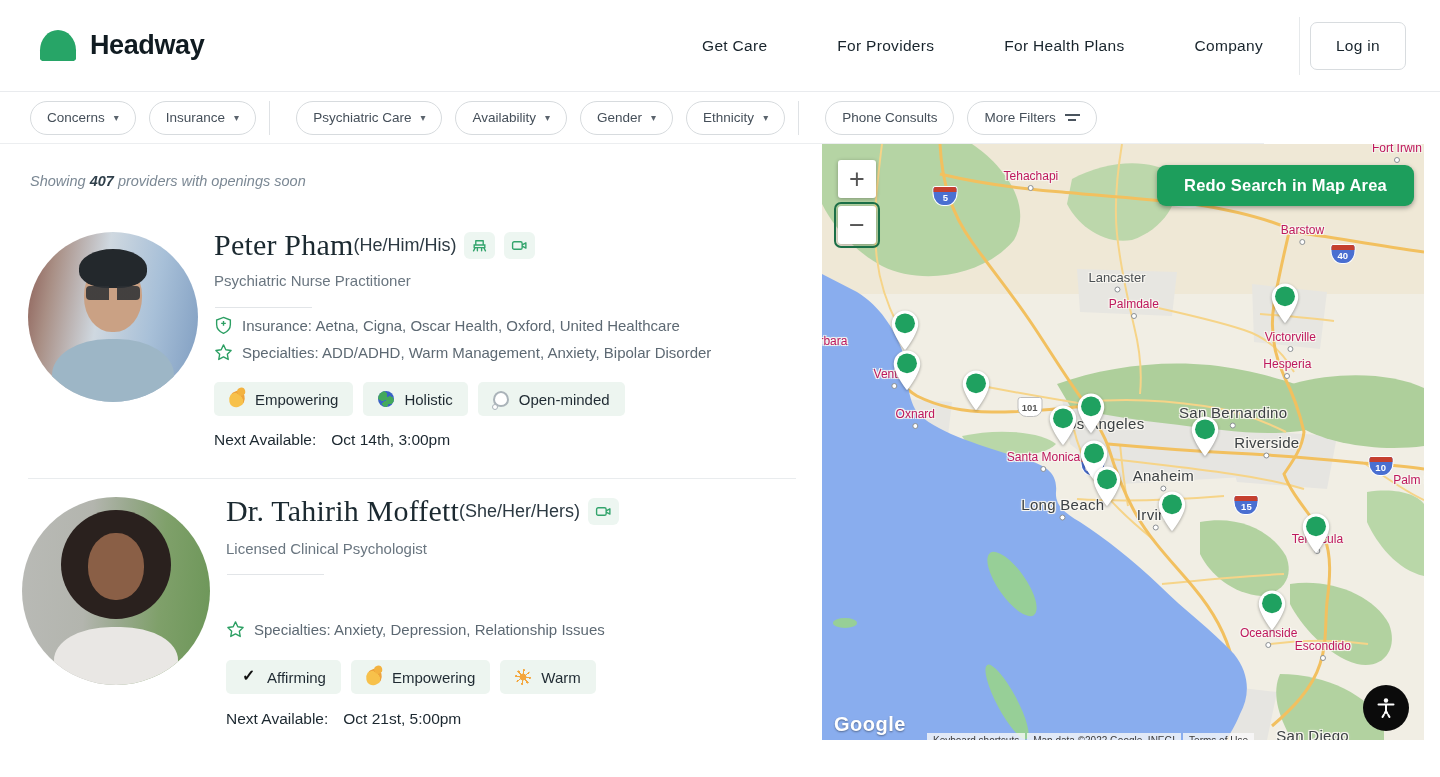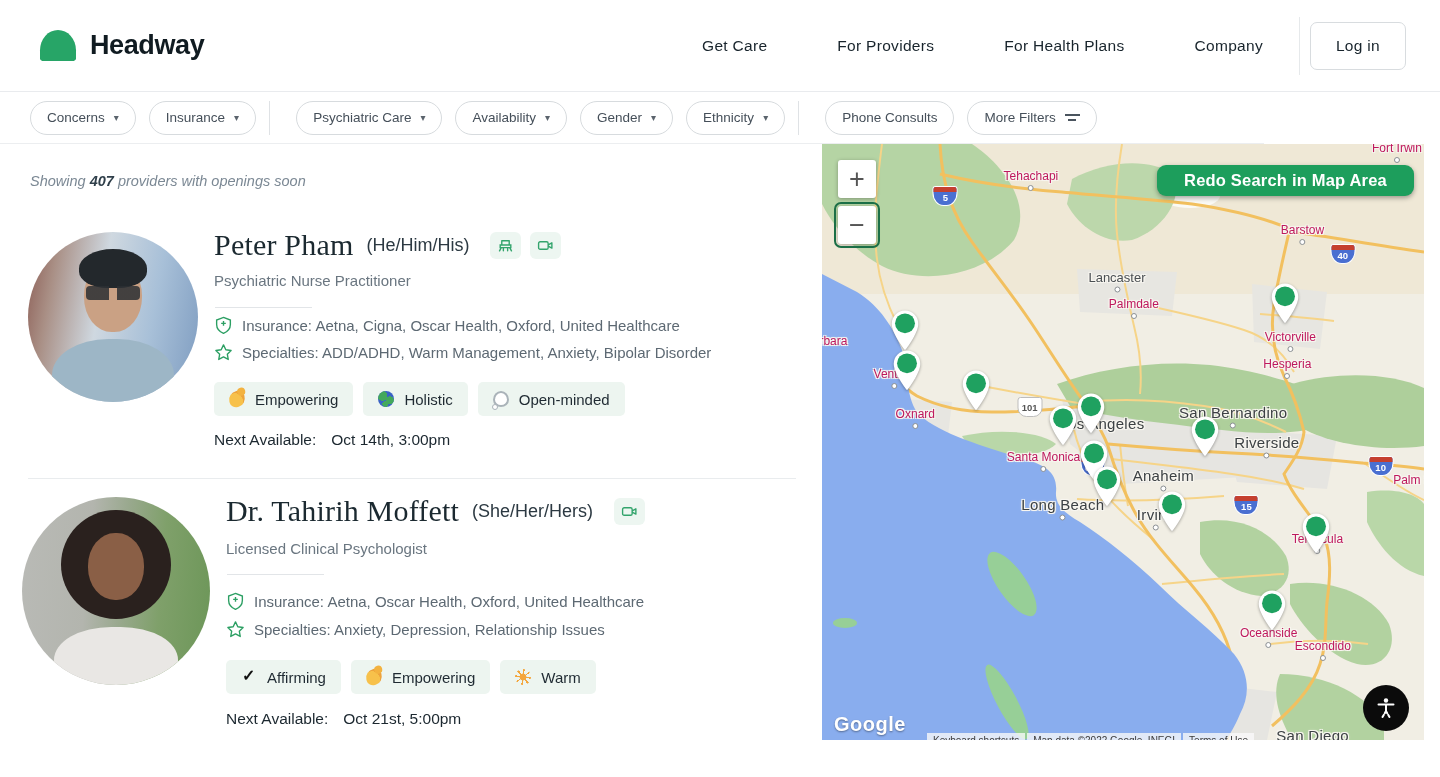--- a/index.html
+++ b/index.html
@@ -39,21 +39,21 @@
        background:linear-gradient(95deg,#b9bab6 0%,#b3b5ae 35%,#9aa98f 52%,#7fa06a 72%,#6c9658 100%);}
   .av-part{position:absolute;}
   .av1 .shirt{bottom:-9%;left:14%;width:72%;height:46%;background:#9db6c6;border-radius:46% 46% 0 0;}
   .av1 .head{top:17%;left:33%;width:34%;height:42%;background:#caa184;border-radius:48%;}
   .av1 .hair{top:10%;left:30%;width:40%;height:23%;background:#23282c;border-radius:50% 50% 42% 42%;}
   .av1 .glasses{top:32%;left:34%;width:32%;height:8%;border-radius:4px;opacity:.85;
        background:linear-gradient(90deg,#2b2f33 0 42%,rgba(0,0,0,0) 42% 58%,#2b2f33 58% 100%);}
   .av2 .hair{top:7%;left:21%;width:58%;height:58%;background:#2a211e;border-radius:50%;}
   .av2 .head{top:19%;left:35%;width:30%;height:36%;background:#8a5f46;border-radius:48%;}
   .av2 .shirt{bottom:-7%;left:17%;width:66%;height:38%;background:#e9e7e4;border-radius:46% 46% 0 0;}
-  .name-row{position:absolute;display:flex;align-items:center;gap:13px;}
+  .name-row{position:absolute;display:flex;align-items:center;}
   .pname{font-family:"Liberation Serif","DejaVu Serif",serif;font-size:30px;color:#1b2930;letter-spacing:.2px;}
   .pronouns{font-size:18px;color:#2c3942;}
   .chips{display:flex;gap:9px;margin-left:8px;}
   .chip{width:31px;height:27px;background:#edf6f1;border-radius:6px;display:flex;align-items:center;justify-content:center;}
   .ptitle{position:absolute;font-size:15px;color:#6a7680;}
   .mini-div{position:absolute;height:1px;background:#e2e5e8;width:97px;}
   .inforow{position:absolute;display:flex;align-items:center;gap:9px;font-size:15px;color:#5d6973;white-space:nowrap;}
   .badges{position:absolute;display:flex;gap:10px;}
   .badge{height:34px;display:inline-flex;align-items:center;gap:10px;background:#edf5f0;border-radius:5px;
          padding:0 15px;font-size:15px;color:#1f2a32;white-space:nowrap;}
@@ -95,21 +95,21 @@
       border-radius:2px 2px 0 0;}
   .shield.type-interstate span{padding-bottom:2px;}
   .shield.type-us{background:#fff;border:1px solid #bdbdbd;border-radius:3px 3px 9px 9px;color:#555;}
   .shield.type-us span{padding-bottom:3px;}
   .pin{position:absolute;width:34px;height:42px;transform:translate(-50%,-30%);z-index:4;
       filter:drop-shadow(0 1px 1.5px rgba(0,0,0,.35));cursor:pointer;}
   .zoomctl{position:absolute;left:16px;top:16px;display:flex;flex-direction:column;gap:8px;z-index:5;}
   .zbtn{width:38px;height:38px;background:#fff;border:none;border-radius:3px;box-shadow:0 1px 4px rgba(0,0,0,.3);
       font-size:27px;color:#555;display:flex;align-items:center;justify-content:center;cursor:pointer;font-family:inherit;padding:0;}
   .zbtn.minus{outline:2px solid #1b6f47;outline-offset:2px;}
-  .redo{position:absolute;top:21px;right:10px;height:31px;padding:0 27px;background:#1d9e5c;color:#fff;
+  .redo{position:absolute;top:21px;right:10px;height:41px;padding:0 27px;background:#1d9e5c;color:#fff;
       font-size:16.5px;font-weight:700;border:none;border-radius:9px;box-shadow:0 2px 5px rgba(0,0,0,.35);
       letter-spacing:.2px;cursor:pointer;z-index:5;font-family:inherit;}
   .gbtn{position:absolute;right:15px;bottom:9px;width:46px;height:46px;background:#0b0b0b;border:none;border-radius:50%;
       display:flex;align-items:center;justify-content:center;cursor:pointer;z-index:6;}
   .google{position:absolute;left:12px;bottom:4px;color:#fff;font-size:20px;font-weight:700;letter-spacing:.5px;
       text-shadow:0 1px 2px rgba(0,0,0,.4);z-index:5;}
   .attrib{position:absolute;right:170px;bottom:-8px;display:flex;gap:2px;z-index:5;}
   .attrib span{background:rgba(250,250,250,.78);font-size:10px;color:#3a3a3a;padding:2px 6px;white-space:nowrap;cursor:pointer;}
   .icon-svg{flex:none;display:block;}
 </style>
@@ -250,27 +250,20 @@
       <span class="chip">
         <svg class="icon-svg" width="17" height="17" viewBox="0 0 16 16" fill="none" stroke="#33a46c" stroke-width="1.3" stroke-linejoin="round">
           <rect x="1.5" y="4.5" width="9" height="7" rx="1.5"></rect>
             <path d="M10.5 7.5 L14 5.5 v5 L10.5 8.5"></path>
         </svg>
       </span>
     </span>
   </div>
   <div class="ptitle" style="left:226px;top:396px">Licensed Clinical Psychologist</div>
   <div class="mini-div" style="left:227px;top:430px"></div>
-  <div class="inforow" style="left:226px;top:448px">
-    <svg class="icon-svg" width="19" height="19" viewBox="0 0 18 18" fill="none" stroke="#2c9f63" stroke-width="1.3">
-      <path d="M9 1.3 L15.5 3.8 V8 c0 4.2-2.7 6.8-6.5 8.4 C5.2 14.8 2.5 12.2 2.5 8 V3.8 Z"></path>
-      <path d="M9 4.8 v4.4 M6.8 7 h4.4"></path>
-    </svg>
-    <span>Insurance: Aetna, Oscar Health, Oxford, United Healthcare</span>
-  </div>
   <div class="inforow" style="left:226px;top:476px">
     <svg class="icon-svg" width="19" height="19" viewBox="0 0 18 18" fill="none" stroke="#2c9f63" stroke-width="1.3" stroke-linejoin="round">
       <path d="M9 1.8 l2.2 4.6 5 .7 -3.6 3.5 .9 5 -4.5 -2.4 -4.5 2.4 .9 -5 -3.6 -3.5 5 -.7 Z"></path>
     </svg>
     <span>Specialties: Anxiety, Depression, Relationship Issues</span>
   </div>
   <div class="badges" style="left:226px;top:516px">
 
   <span class="badge icon-check">
         <span class="badge-ic"></span>

